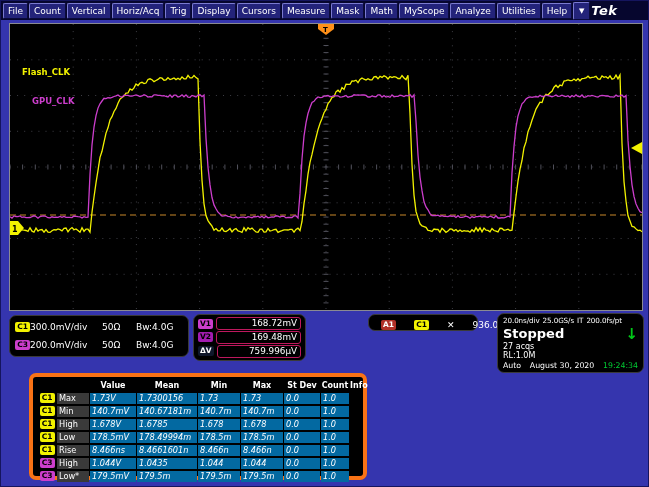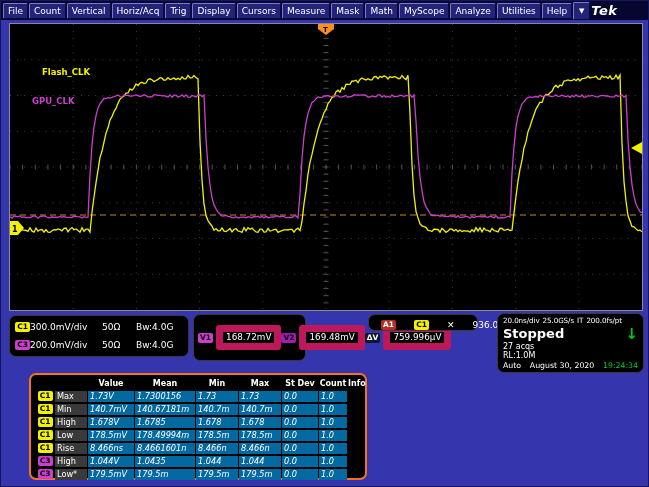--- a/index.html
+++ b/index.html
@@ -7,42 +7,42 @@
 body{background:#3535ae;font-family:"DejaVu Sans",sans-serif;position:relative;overflow:hidden;border:1px solid #15155e;}
 
 .menubar{position:absolute;left:0;top:0;width:100%;height:19px;background:#06062e;display:flex;align-items:center;padding:1px 2px;gap:1px;}
 #menu-items{display:flex;gap:1px;}
 .menu-item{flex:0 0 auto;background:#23237a;color:#fff;font-size:9px;line-height:12px;padding:1px 4px;border-top:1px solid #7a7ad0;border-left:1px solid #7a7ad0;border-right:1px solid #0a0a3a;border-bottom:1px solid #0a0a3a;border-radius:2px;cursor:default;white-space:nowrap;}
 .menu-drop{width:17px;text-align:center;font-size:7px;line-height:14px;}
 .tek-logo{margin-left:auto;margin-right:58px;color:#fff;font-style:italic;font-weight:bold;font-size:13px;letter-spacing:.5px;}
 
 .plot{position:absolute;left:8px;top:22px;width:634px;height:288px;background:#000;border:1px solid #8a8a92;}
 .wave-label{position:absolute;font-size:8.5px;font-weight:bold;}
-#lbl-flash{left:32px;top:43px;}
+#lbl-flash{left:12px;top:43px;}
 #lbl-gpu{left:22px;top:72px;}
 
 .panel{position:absolute;background:#000;border-radius:7px;border:1px solid #3a3a3a;color:#fff;}
 .badge{display:inline-block;min-width:15px;text-align:center;font-size:7.5px;font-weight:bold;color:#000;border-radius:2px;padding:0 2px;line-height:10px;}
 .vert-panel{left:8px;top:314px;width:180px;height:42px;padding:2px 5px;display:flex;flex-direction:column;justify-content:space-around;}
 .vrow{display:flex;align-items:center;font-size:9px;}
 .vrow .scale{margin-left:0;width:72px;}
 .vrow .term{width:34px;}
-.cursor-panel{left:192px;top:313px;width:113px;height:47px;padding:2px 4px;display:flex;flex-direction:row;justify-content:space-around;}
+.cursor-panel{left:192px;top:313px;width:113px;height:47px;padding:2px 4px;display:flex;flex-direction:column;justify-content:space-around;}
 .crow{display:flex;align-items:center;gap:3px;}
-.cval{flex:1;border:7px solid #be185d;border-radius:3px;font-size:8.8px;text-align:right;padding:0 3px;line-height:11px;background:#000;}
+.cval{flex:1;border:1px solid #be185d;border-radius:3px;font-size:8.8px;text-align:right;padding:0 3px;line-height:11px;background:#000;}
 .trig-panel{left:367px;top:313px;width:110px;height:17px;display:flex;align-items:flex-end;gap:18px;padding:0 12px;font-size:9px;}
 .trig-slope{font-size:9px;}
 .acq-panel{left:496px;top:312px;width:147px;height:60px;padding:2px 5px;font-size:8px;}
 .acq-panel .l1{font-size:7.2px;letter-spacing:-.1px;white-space:nowrap;display:flex;gap:3px;}
 .acq-panel .l2{font-size:13px;font-weight:bold;margin-top:1px;}
 .acq-panel .l3{display:flex;justify-content:space-between;padding-right:16px;margin-top:1px;flex-direction:column;}
 .acq-panel .l4{display:flex;justify-content:space-between;margin-top:1px;font-size:7.8px;}
 .green-arrow{position:absolute;right:5px;top:13px;font-size:15px;font-weight:bold;line-height:15px;}
 
-.mtable{left:28px;top:372px;width:338px;height:107px;padding:2px 5px;border:2px solid #f97316;}
+.mtable{left:28px;top:372px;width:338px;height:107px;padding:2px 5px;border:4px solid #f97316;}
 .mgrid{display:grid;grid-template-columns:18px 32px 46px 60px 42px 42px 36px 28px 14px;gap:1px;align-items:center;}
 .mheader-row{height:12px;}
 .mhead{font-size:8px;font-weight:bold;text-align:center;color:#fff;white-space:nowrap;}
 .mrow{height:12px;margin-top:1px;}
 .mname{font-size:8.2px;color:#fff;background:#3a3a3a;padding:0 2px;line-height:11px;}
 .mcell{font-size:8.2px;color:#fff;background:#0369a1;padding:0 2px;line-height:11px;white-space:nowrap;overflow:hidden;font-style:italic;}
 .mcell.c6{background:#2a2a2a;}
 .tbadge{justify-self:center;}
 </style>
 </head>

